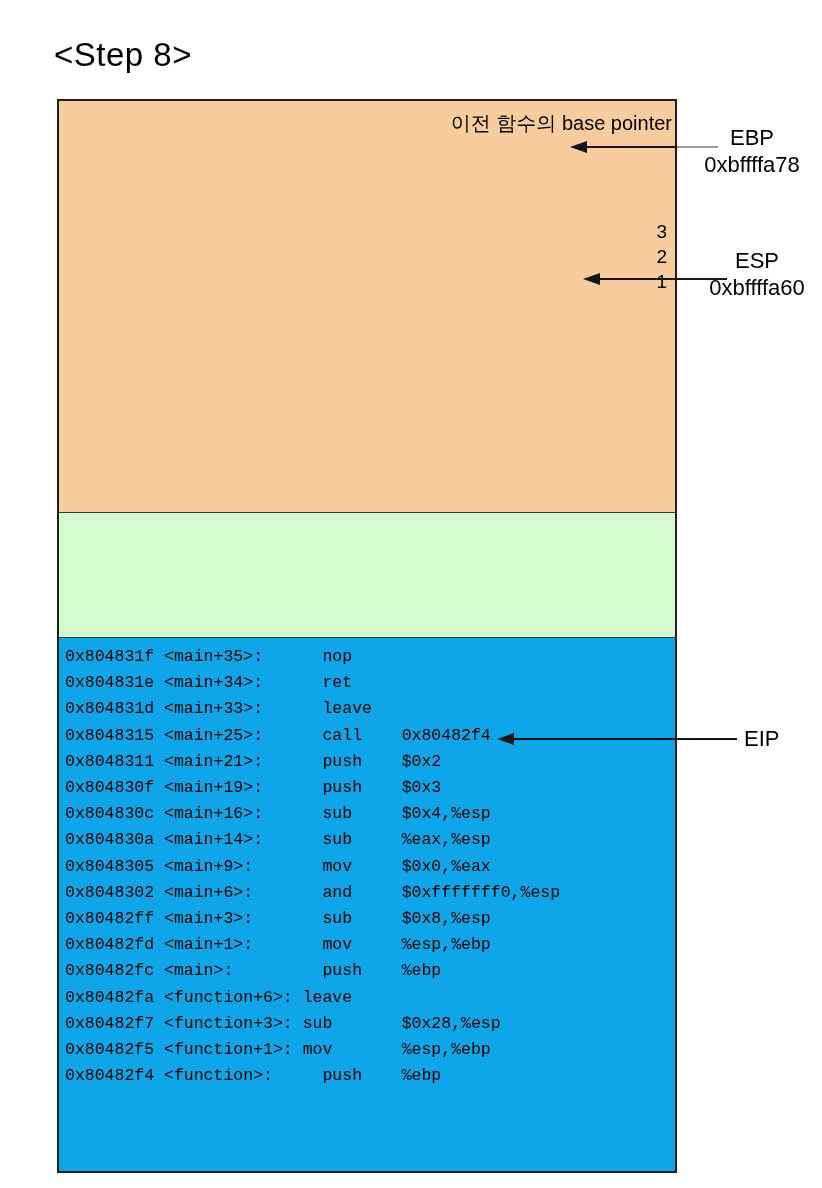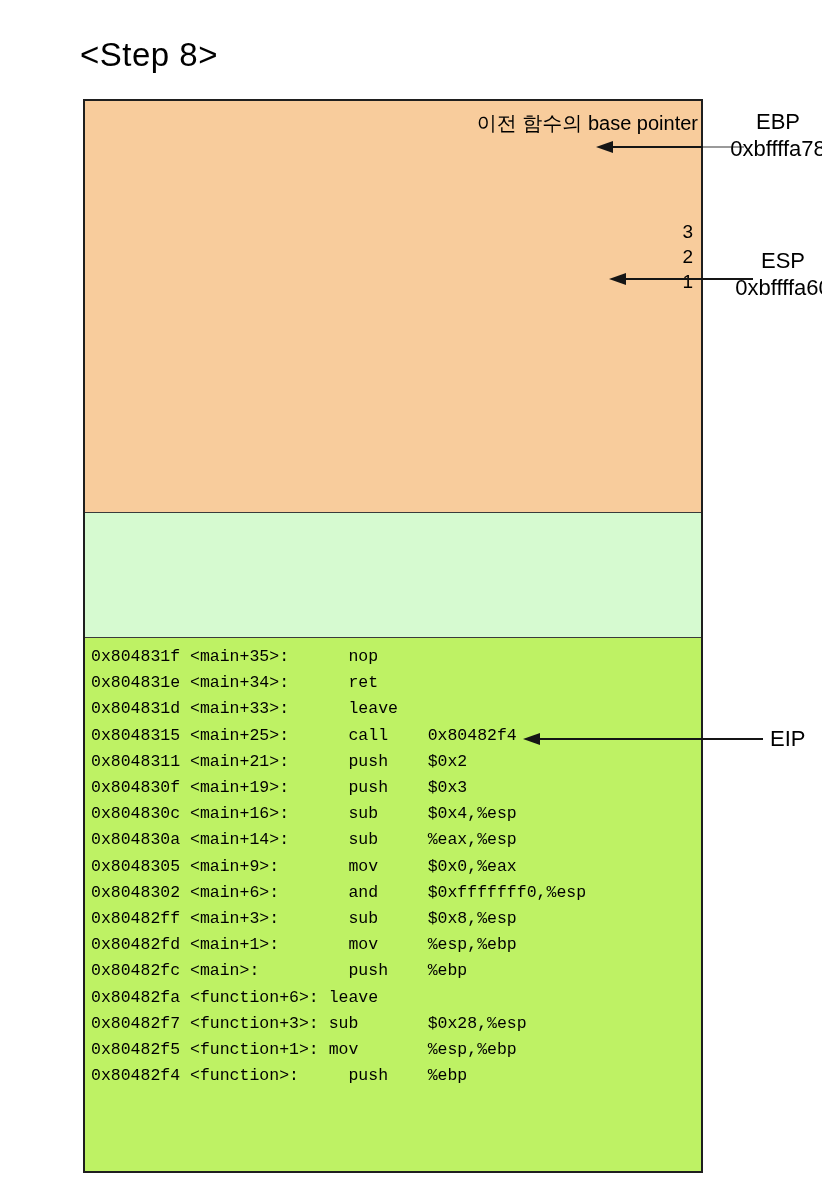--- a/index.html
+++ b/index.html
@@ -4,39 +4,39 @@
 <style>
   html,body { margin:0; padding:0; }
   body {
     width:822px; height:1188px;
     background:#ffffff;
     font-family:"Liberation Sans", sans-serif;
     color:#000;
     position:relative;
     overflow:hidden;
   }
-  .canvas { position:absolute; left:0; top:0; width:724px; height:1188px;margin-left:26px; }
+  .canvas { position:absolute; left:0; top:0; width:724px; height:1188px; }
 
   .step-title {
     position:absolute; left:54px; top:36px;
     font-size:33px; letter-spacing:0.5px;
   }
 
   
   .stack-box {
     position:absolute; left:57px; top:99px;
     width:620px; height:1074px;
     border:2px solid #1f1f1f;
     box-sizing:border-box;
     background:#fff;
   }
   .sect { box-sizing:border-box; width:100%; }
   .sect-prev  { height:411px; background:#F8CC9C; position:relative;text-decoration:underline; }
   .sect-empty { height:126px; background:#D6FAD0; border-top:1px solid #3a3a3a; border-bottom:1px solid #3a3a3a; position:relative; }
-  .sect-code  { height:533px; background:#bef264; position:relative; }
+  .sect-code  { height:533px; background:#0ea5e9; position:relative; }
 
   .prev-frame-label {
     position:absolute; top:9px; right:3px;
     font-size:20px; white-space:nowrap;
   }
 
   .push-order {
     position:absolute; top:118px; right:8px;
     font-size:19px; line-height:25px; text-align:right;
   }
@@ -103,21 +103,21 @@
         <div class="line">0x80482f4 &lt;function&gt;:     push    %ebp</div>
       </div>
     </div>
   </div>
 
   <div>
     <div class="ah-left" style="left:570px; top:141px;"></div>
     <div class="shaft" style="left:586px; top:146px; width:91px;"></div>
     <div class="shaft-gray" style="left:677px; top:146px; width:41px;"></div>
   </div>
-  <div class="reg-label" style="left:682px; top:108px; width:140px;">
+  <div class="reg-label" style="left:682px; top:124px; width:140px;">
     <div class="name">EBP</div>
     <div class="addr">0xbffffa78</div>
   </div>
 
   <div>
     <div class="ah-left" style="left:583px; top:273px;"></div>
     <div class="shaft" style="left:599px; top:278px; width:128px;"></div>
   </div>
   <div class="reg-label" style="left:692px; top:247px; width:130px;">
     <div class="name">ESP</div>

